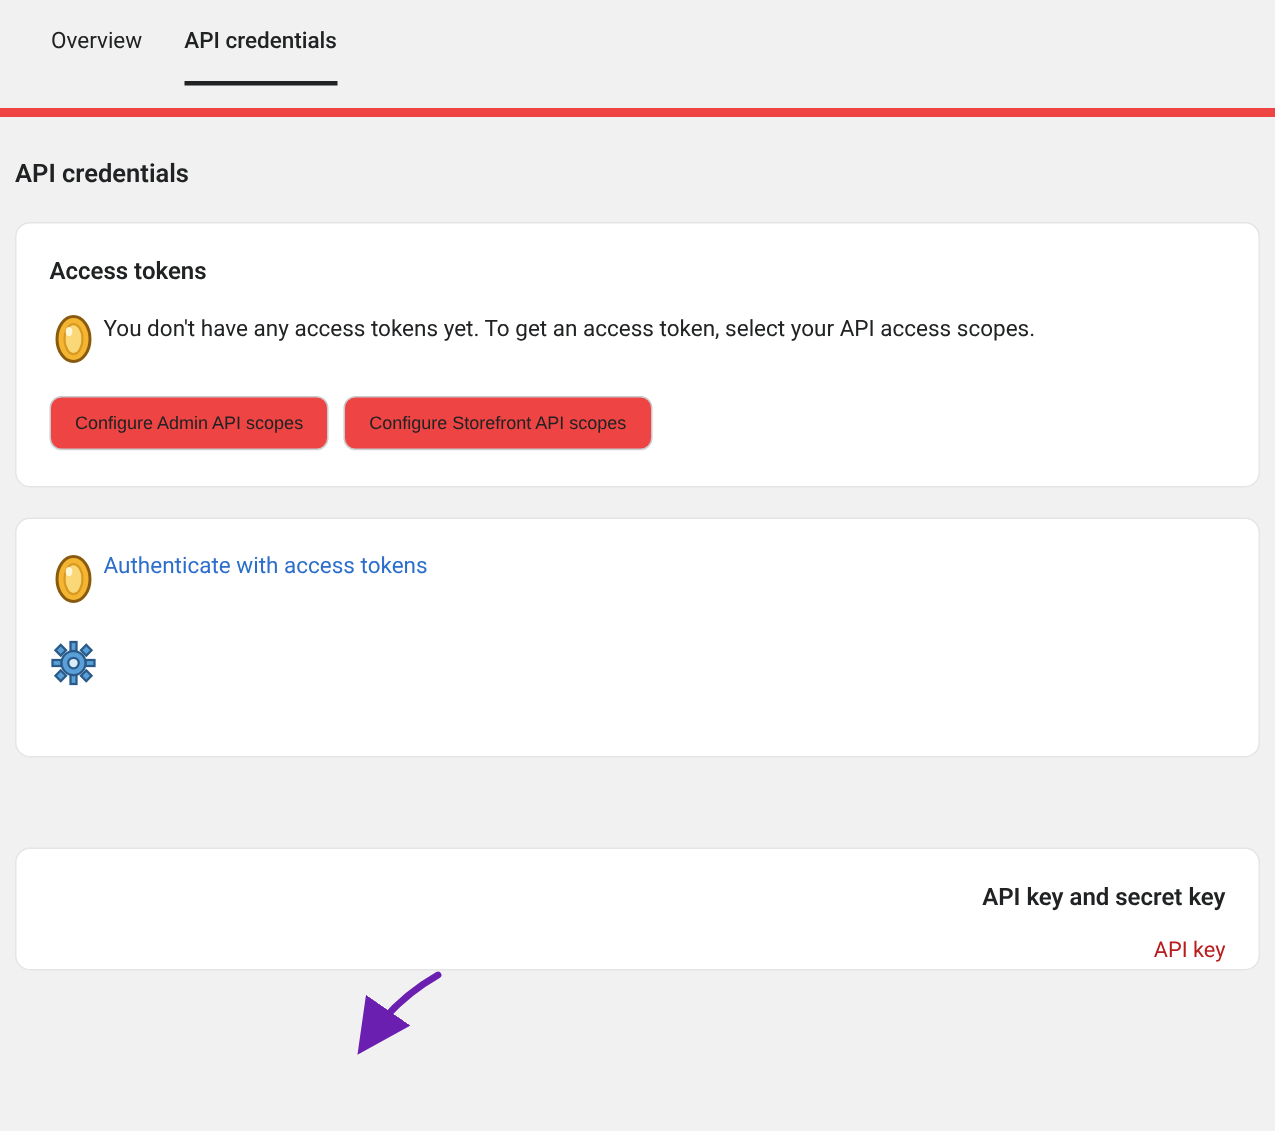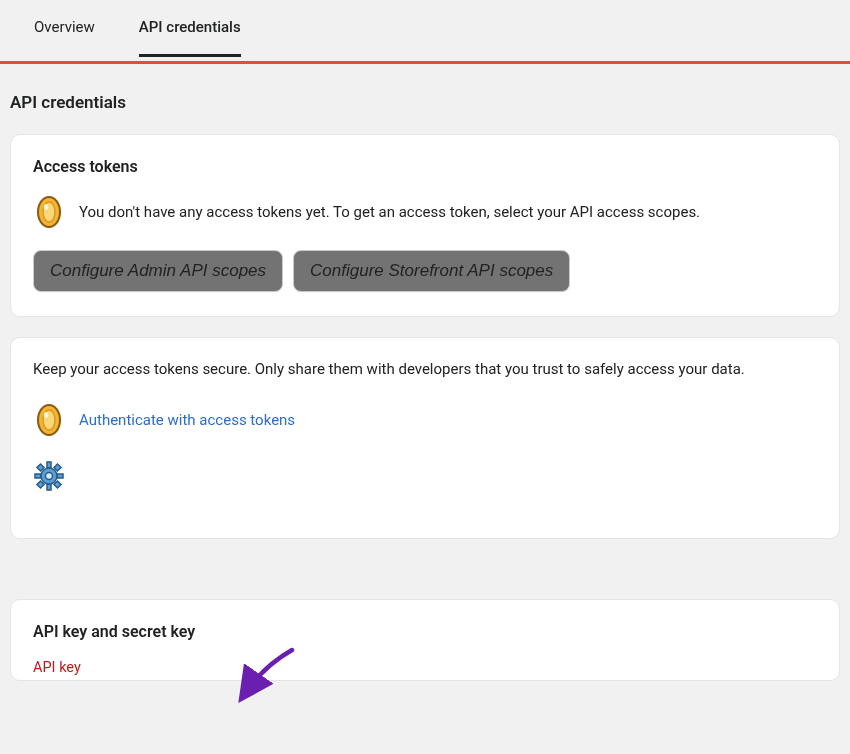--- a/index.html
+++ b/index.html
@@ -7,23 +7,23 @@
       font-family: -apple-system, BlinkMacSystemFont, "Segoe UI", Roboto, sans-serif;
       background: #f1f1f1;
       color: #202223;
       width: 850px;
       height: 754px;
       overflow: hidden;
       position: relative;
     }
     .tabs {
       display: flex;
-      gap: 44px;
-      padding: 18px 34px 4px 34px;
-      border-bottom: 3px solid #ef4444;
+      gap: 28px;
+      padding: 18px 34px 15px 34px;
+      border-bottom: 6px solid #ef4444;
       background: #f1f1f1;
     }
     .tab {
       font-size: 15px;
       color: #202223;
       padding-bottom: 18px;
       cursor: pointer;
       border-bottom: 3px solid transparent;
     }
     .tab.active {
@@ -42,22 +42,22 @@
       padding: 22px 22px 24px 22px;
       border: 1px solid #e5e5e5;
     }
     .card-title {
       font-size: 16px;
       font-weight: 600;
       margin-bottom: 18px;
     }
     .icon-row {
       display: flex;
-      align-items: center;
-      gap: 14px;
+      align-items: flex-start;
+      gap: 4px;
       margin-bottom: 20px;
     }
     .icon-row.last { margin-bottom: 0; }
     .pixel-icon {
       width: 32px;
       height: 36px;
       flex-shrink: 0;
       display: flex;
       align-items: center;
       justify-content: center;
@@ -67,41 +67,41 @@
       color: #202223;
       line-height: 1.5;
     }
     .btn-row {
       display: flex;
       gap: 10px;
       margin-top: 6px;
     }
     .btn {
       border: 1px solid #c9cccf;
-      background: #737373;
+      background: #ef4444;
       border-radius: 8px;
       padding: 10px 16px;
-      font-size: 17px;
+      font-size: 12px;
       color: #202223;
       cursor: pointer;
       box-shadow: 0 1px 0 rgba(0,0,0,0.03);
-      font-style: italic;
     }
     .link {
       color: #2c6ecb;
       font-size: 15px;
       cursor: pointer;
     }
     .info-text {
       font-size: 15px;
       margin-bottom: 24px;
     }
     .card.bottom {
       margin-top: 60px;
       padding-bottom: 4px;
+      text-align: right;
     }
     .sub-label {
       font-size: 14.5px;
       color: #b91c1c;
       margin-top: 14px;
     }
     .arrow-annot {
       position: absolute;
       left: 232px;
       top: 644px;
@@ -130,21 +130,20 @@
     </div>
     <div class="body-text">You don't have any access tokens yet. To get an access token, select your API access scopes.</div>
   </div>
   <div class="btn-row">
     <button class="btn">Configure Admin API scopes</button>
     <button class="btn">Configure Storefront API scopes</button>
   </div>
 </div>
 
 <div class="card">
-  <div class="info-text">Keep your access tokens secure. Only share them with developers that you trust to safely access your data.</div>
 
   <div class="icon-row">
     <div class="pixel-icon">
       <svg width="28" height="34" viewBox="0 0 28 34">
         <ellipse cx="14" cy="17" rx="11" ry="15" fill="#f4b533" stroke="#8a5a0e" stroke-width="2"></ellipse>
         <ellipse cx="14" cy="17" rx="6" ry="10" fill="#fbd877" stroke="#d99a22" stroke-width="1.5"></ellipse>
         <ellipse cx="11" cy="12" rx="2.2" ry="3" fill="#fff6d8"></ellipse>
       </svg>
     </div>
     <a class="link">Authenticate with access tokens</a>

